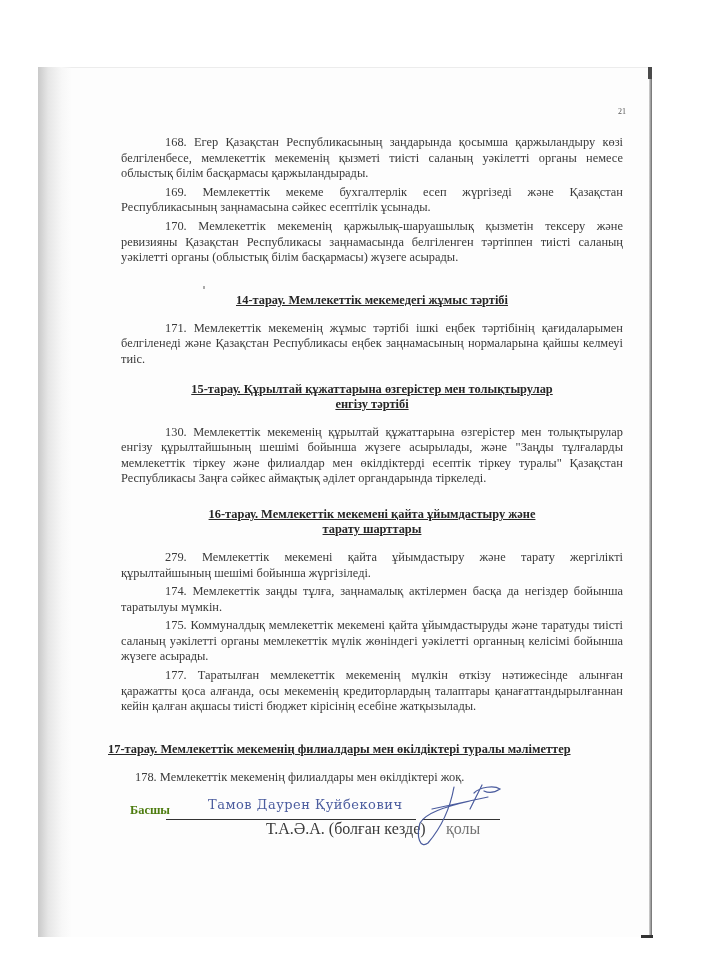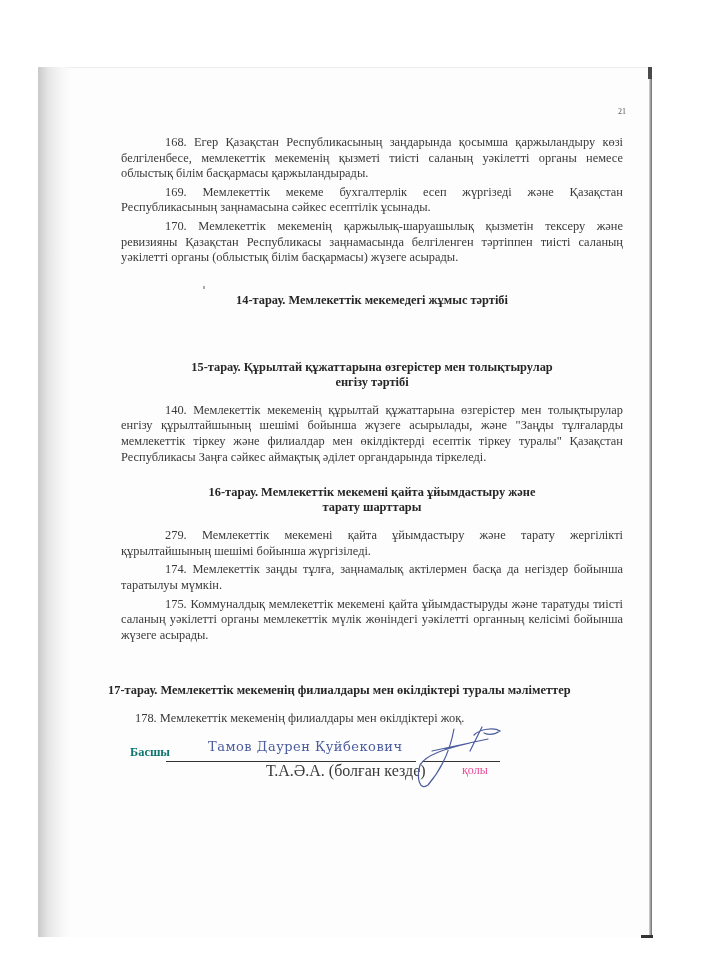--- a/index.html
+++ b/index.html
@@ -19,34 +19,34 @@
   .page-edge-right-top { position:absolute; left:648px; top:67px; width:4px; height:12px; background:#4a4a4a; }
   .page-edge-right-bot { position:absolute; left:641px; top:935px; width:12px; height:3px; background:#333; }
   .page-top-line { position:absolute; left:38px; top:67px; width:614px; height:1px; background:#ececec; }
 
   .doc {
     position:absolute; left:118px; top:106px; width:508px;
     font-family:"Liberation Serif", serif; font-size:12.4px; color:#3a3a3a; line-height:15.6px;
   }
   .page-number { text-align:right; font-size:8px; color:#555; height:12px; line-height:12px; margin-left:6px; }
   .para { text-align:justify; text-indent:44px; margin:3px; }
-  .h { font-weight:bold; text-align:center; color:#262626; margin:0; line-height:15px; }
+  .h { font-weight:bold; text-align:center; color:#262626; margin:0; line-height:15px;text-decoration:underline; }
   .gap-a { height:14px; }
   .gap-b { height:10px; }
   .h14 { margin-top:27px; }
-  .h15 { margin-top:42px; }
+  .h15 { margin-top:14px; }
   .h16 { margin-top:20px; }
-  .h17 { margin-top:40px; text-align:left; margin-left:-10px; white-space:nowrap; }
+  .h17 { margin-top:27px; text-align:left; margin-left:-10px; white-space:nowrap; }
 
   .sig-row { position:relative; height:40px; margin-top:4px; }
-  .sig-label { position:absolute; left:12px; top:14px; font-weight:bold; color:#0f766e; }
+  .sig-label { position:absolute; left:12px; top:14px; font-weight:bold; color:#4d7c0f; }
   .sig-line-name { position:absolute; left:48px; top:30px; width:250px; height:1px; background:#333; }
   .sig-line-sign { position:absolute; left:304px; top:30px; width:78px; height:1px; background:#333; }
   .sig-caption-name { position:absolute; left:148px; top:32px; font-size:16px; color:#3a3a3a; white-space:nowrap; }
-  .sig-caption-sign { position:absolute; left:344px; top:32px; font-size:12px; color:#ec4899; }
+  .sig-caption-sign { position:absolute; left:328px; top:32px; font-size:16px; color:#737373; }
   .handwriting {
     position:absolute; left:90px; top:8px; font-family:"DejaVu Serif", serif; 
     font-size:13px; color:#4b5c9e; letter-spacing:0.5px; white-space:nowrap;
   }
   .signature-svg { position:absolute; left:292px; top:-10px; width:100px; height:70px; }
   .tick-mark { position:absolute; left:203px; top:286px; width:2px; height:3px; background:#aaa; }
 </style>
 </head>
 <body>
 
@@ -61,32 +61,34 @@
 <div class="doc">
   <div class="page-number">21</div>
   <div class="gap-a"></div>
 
   <p class="para"><span>168.</span> <span>Егер Қазақстан Республикасының заңдарында қосымша қаржыландыру көзі белгіленбесе, мемлекеттік мекеменің қызметі тиісті саланың уәкілетті органы немесе облыстық білім басқармасы қаржыландырады.</span></p>
   <p class="para"><span>169.</span> <span>Мемлекеттік мекеме бухгалтерлік есеп жүргізеді және Қазақстан Республикасының заңнамасына сәйкес есептілік ұсынады.</span></p>
   <p class="para"><span>170.</span> <span>Мемлекеттік мекеменің қаржылық-шаруашылық қызметін тексеру және ревизияны Қазақстан Республикасы заңнамасында белгіленген тәртіппен тиісті саланың уәкілетті органы (облыстық білім басқармасы) жүзеге асырады.</span></p>
 
   <p class="h h14">14-тарау. Мемлекеттік мекемедегі жұмыс тәртібі</p>
   <div class="gap-b"></div>
+  <p class="para"><span>171.</span> <span>Мемлекеттік мекеменің жұмыс тәртібі ішкі еңбек тәртібінің қағидаларымен белгіленеді және Қазақстан Республикасы еңбек заңнамасының нормаларына қайшы келмеуі тиіс.</span></p>
 
   <p class="h h15">15-тарау. Құрылтай құжаттарына өзгерістер мен толықтырулар</p>
   <p class="h">енгізу тәртібі</p>
   <div class="gap-b"></div>
-  <p class="para"><span>140.</span> <span>Мемлекеттік мекеменің құрылтай құжаттарына өзгерістер мен толықтырулар енгізу құрылтайшының шешімі бойынша жүзеге асырылады, және "Заңды тұлғаларды мемлекеттік тіркеу және филиалдар мен өкілдіктерді есептік тіркеу туралы" Қазақстан Республикасы Заңға сәйкес аймақтық әділет органдарында тіркеледі.</span></p>
+  <p class="para"><span>130.</span> <span>Мемлекеттік мекеменің құрылтай құжаттарына өзгерістер мен толықтырулар енгізу құрылтайшының шешімі бойынша жүзеге асырылады, және "Заңды тұлғаларды мемлекеттік тіркеу және филиалдар мен өкілдіктерді есептік тіркеу туралы" Қазақстан Республикасы Заңға сәйкес аймақтық әділет органдарында тіркеледі.</span></p>
 
   <p class="h h16">16-тарау. Мемлекеттік мекемені қайта ұйымдастыру және</p>
   <p class="h">тарату шарттары</p>
   <div class="gap-b"></div>
   <p class="para"><span>279.</span> <span>Мемлекеттік мекемені қайта ұйымдастыру және тарату жергілікті құрылтайшының шешімі бойынша жүргізіледі.</span></p>
   <p class="para"><span>174.</span> <span>Мемлекеттік заңды тұлға, заңнамалық актілермен басқа да негіздер бойынша таратылуы мүмкін.</span></p>
   <p class="para"><span>175.</span> <span>Коммуналдық мемлекеттік мекемені қайта ұйымдастыруды және таратуды тиісті саланың уәкілетті органы мемлекеттік мүлік жөніндегі уәкілетті органның келісімі бойынша жүзеге асырады.</span></p>
+  <p class="para"><span>177.</span> <span>Таратылған мемлекеттік мекеменің мүлкін өткізу нәтижесінде алынған қаражатты қоса алғанда, осы мекеменің кредиторлардың талаптары қанағаттандырылғаннан кейін қалған ақшасы тиісті бюджет кірісінің есебіне жатқызылады.</span></p>
 
   <p class="h h17">17-тарау. Мемлекеттік мекеменің филиалдары мен өкілдіктері туралы мәліметтер</p>
   <div class="gap-b"></div>
   <p class="para" style="text-indent:14px;"><span>178.</span> <span>Мемлекеттік мекеменің филиалдары мен өкілдіктері жоқ.</span></p>
 
   <div class="sig-row">
     <span class="sig-label">Басшы</span>
     <span class="handwriting">Тамов Даурен Қуйбекович</span>
     <div class="sig-line-name"></div>
     <div class="sig-line-sign"></div>

